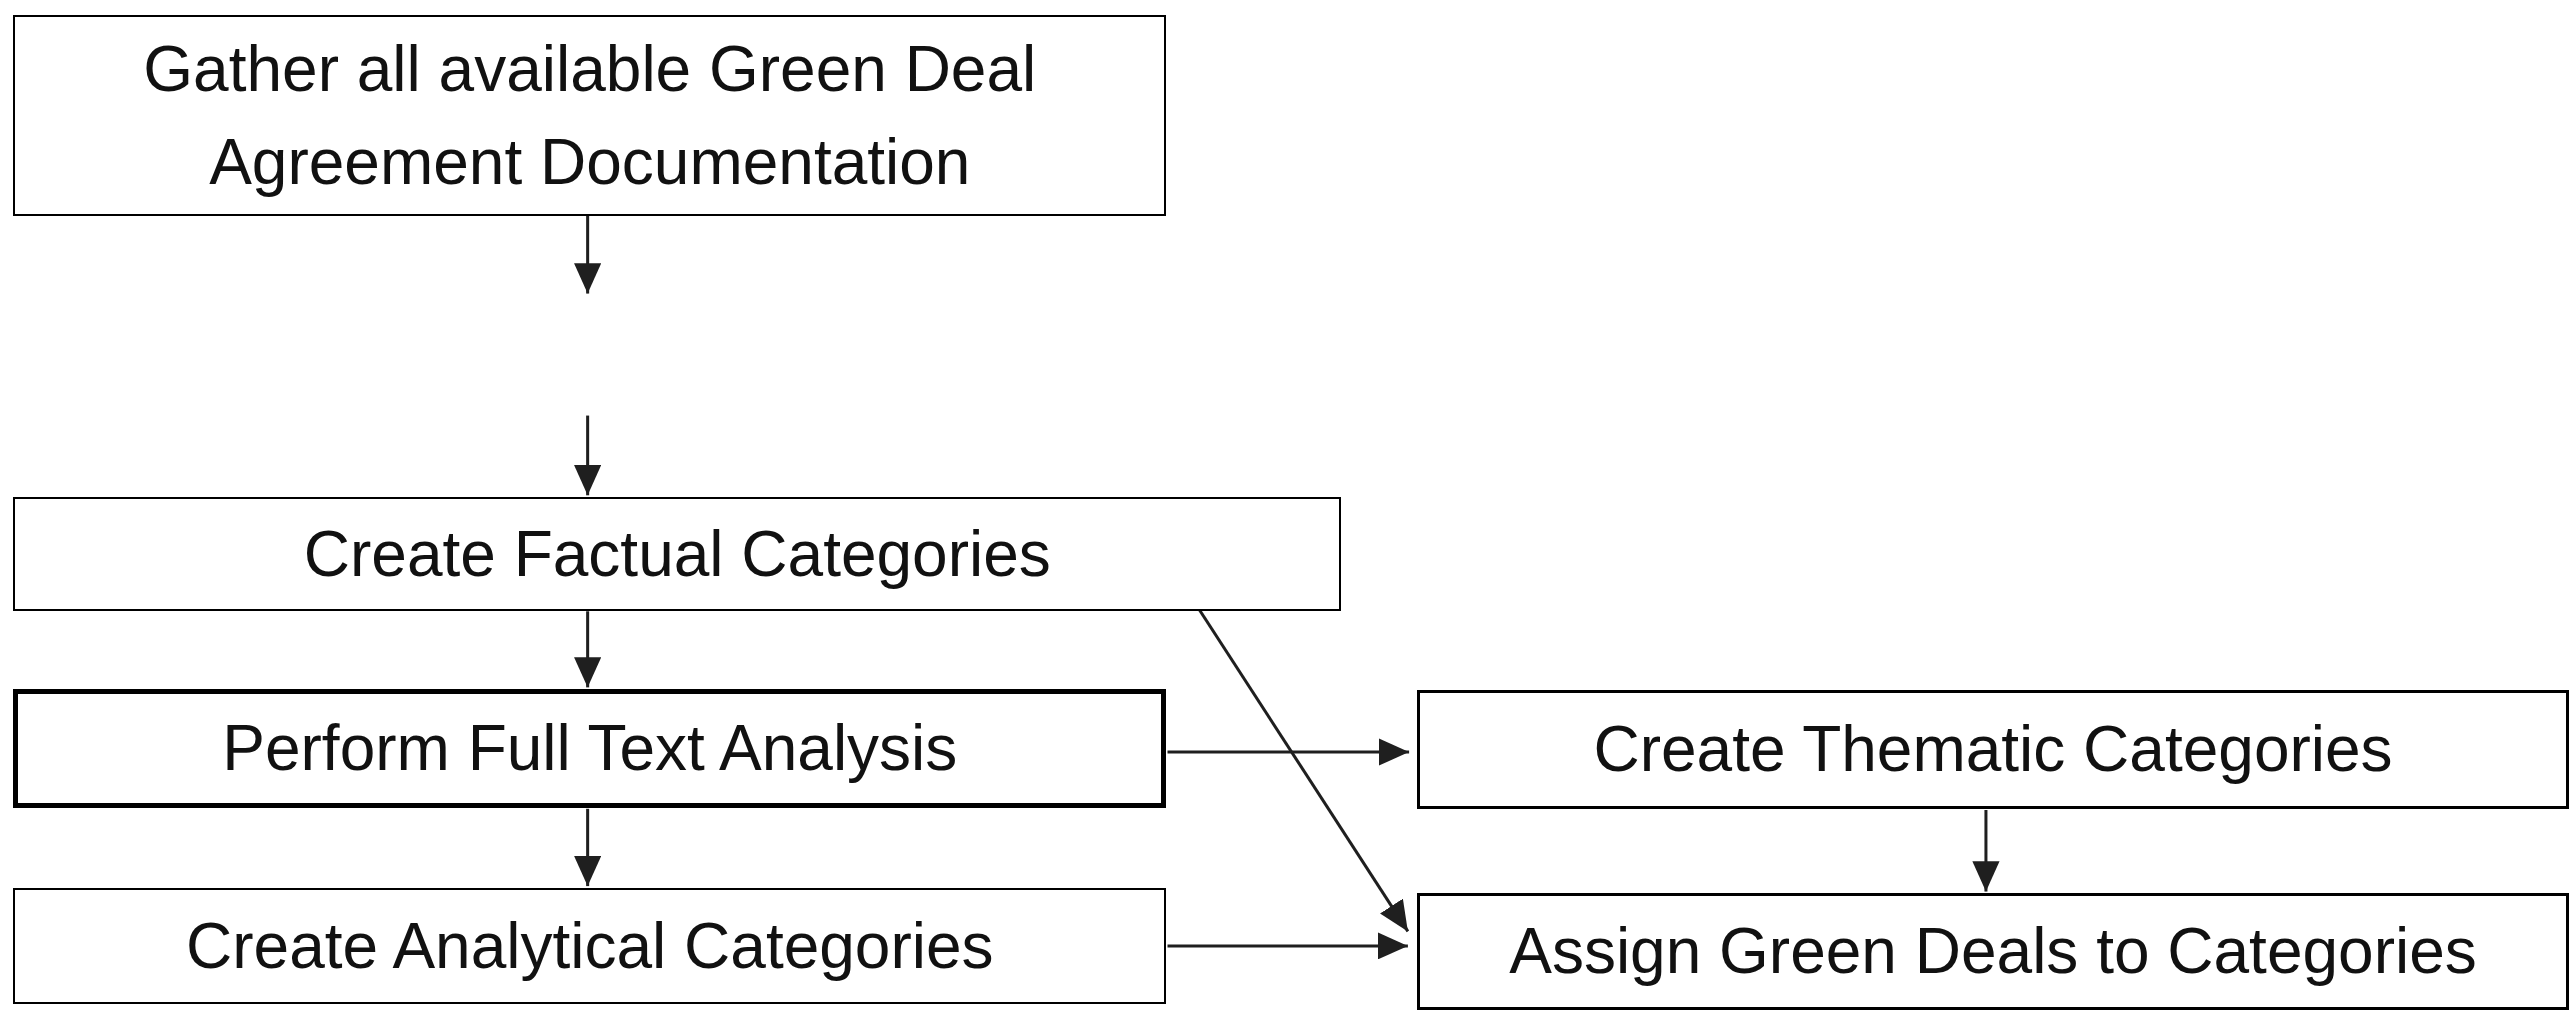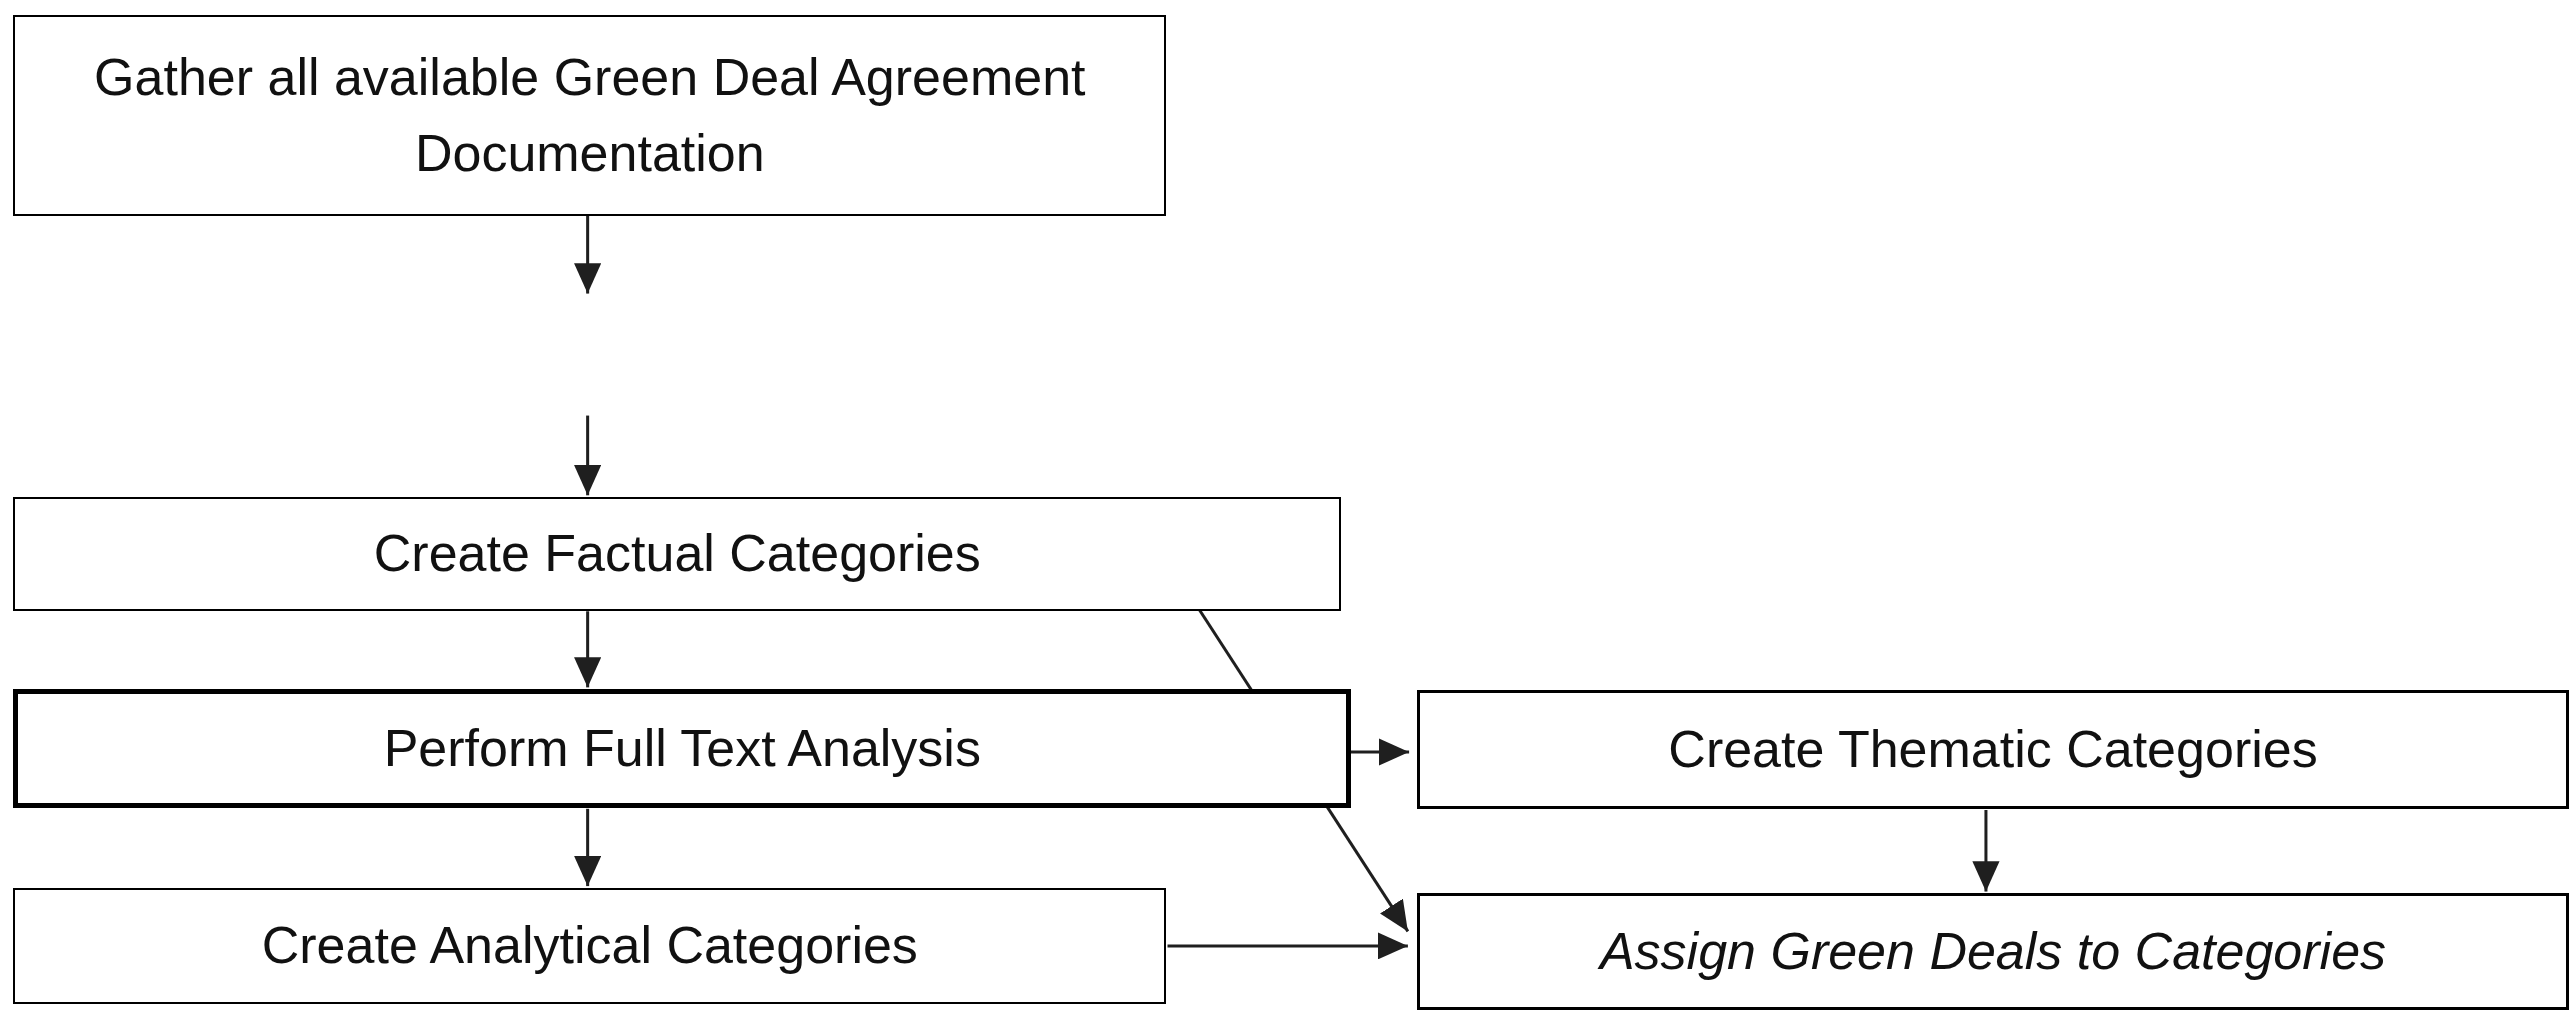--- a/index.html
+++ b/index.html
@@ -26,39 +26,39 @@
   .node {
     position: absolute;
     box-sizing: border-box;
     background: #ffffff;
     border: 2.4px solid #000000;
     display: flex;
     align-items: center;
     justify-content: center;
     text-align: center;
     color: #111111;
-    font-size: 52px;
+    font-size: 64px;
     line-height: 1.45;
     padding: 0 30px;
   }
   .node .label {
     white-space: pre-line;
   }
   .node.bold   { border-width: 5.4px; }
   .node.medium { border-width: 3px; margin-left: 7px; }
 
   
   .n-gather     { left: 13.3px;   top: 15px;   width: 1153px; height: 201px; }
   .n-abstract   { left: 13.3px;   top: 295px;  width: 1153px; height: 120px; }
   .n-factual    { left: 13.3px;   top: 497px;  width: 1328px; height: 114px; }
-  .n-fulltext   { left: 13.3px;   top: 689px; width: 1338px; height: 119px; }
+  .n-fulltext   { left: 13.3px;   top: 689px; width: 1153px; height: 119px; }
   .n-analytical { left: 13.3px;   top: 888px; width: 1153px; height: 116px; text-align: right; }
   
   .n-thematic   { left: 1410px; top: 690px; width: 1152px; height: 119px; }
-  .n-assign     { left: 1410px; top: 893px; width: 1152px; height: 117px; font-style: italic; }
+  .n-assign     { left: 1410px; top: 893px; width: 1152px; height: 117px; }
 </style>
 </head>
 <body>
 
 <div class="canvas">
 
   <svg class="connectors" viewBox="0 0 4263 1692" xmlns="http://www.w3.org/2000/svg">
     <defs>
       <marker id="arrow" viewBox="0 0 10 9" refX="10" refY="4.5" markerWidth="10" markerHeight="9" orient="auto-start-reverse">
         <path d="M0,0 L10,4.5 L0,9 Z" fill="#1f1f1f"></path>

